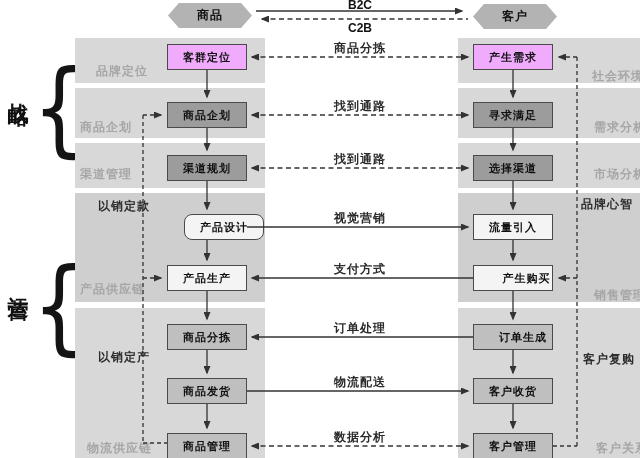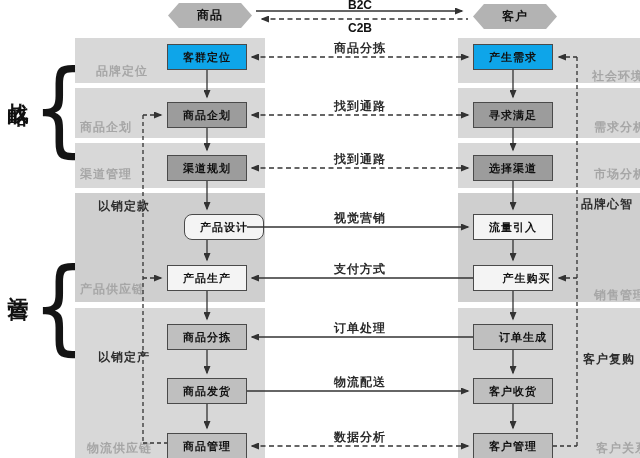--- a/index.html
+++ b/index.html
@@ -7,21 +7,21 @@
     position:relative;width:640px;height:458px;background:#ffffff;overflow:hidden;
     font-family:"Liberation Sans","DejaVu Sans",sans-serif;color:#1a1a1a;
   }
   .band{position:absolute;background:#d8d8d8;}
   .band.darker{background:#cfcfcf;}
   .pbox{
     position:absolute;width:80px;height:26px;box-sizing:border-box;
     border:1px solid #4a4a4a;display:flex;align-items:center;justify-content:center;
     font-size:11px;font-weight:bold;color:#111;letter-spacing:1px;
   }
-  .bx-light{background:#0ea5e9;}
+  .bx-light{background:#f0abfc;}
   .bx-dark{background:#9c9c9c;}
   .bx-white{background:#f4f4f4;}
   .bx-mid{background:#bfbfbf;}
   .hexagon{
     position:absolute;width:84px;height:25px;background:#b3b3b3;
     clip-path:polygon(13% 0,87% 0,100% 50%,87% 100%,13% 100%,0 50%);
     display:flex;align-items:center;justify-content:center;
     font-size:12px;font-weight:bold;color:#111;letter-spacing:1px;
   }
   .flowlabel{

